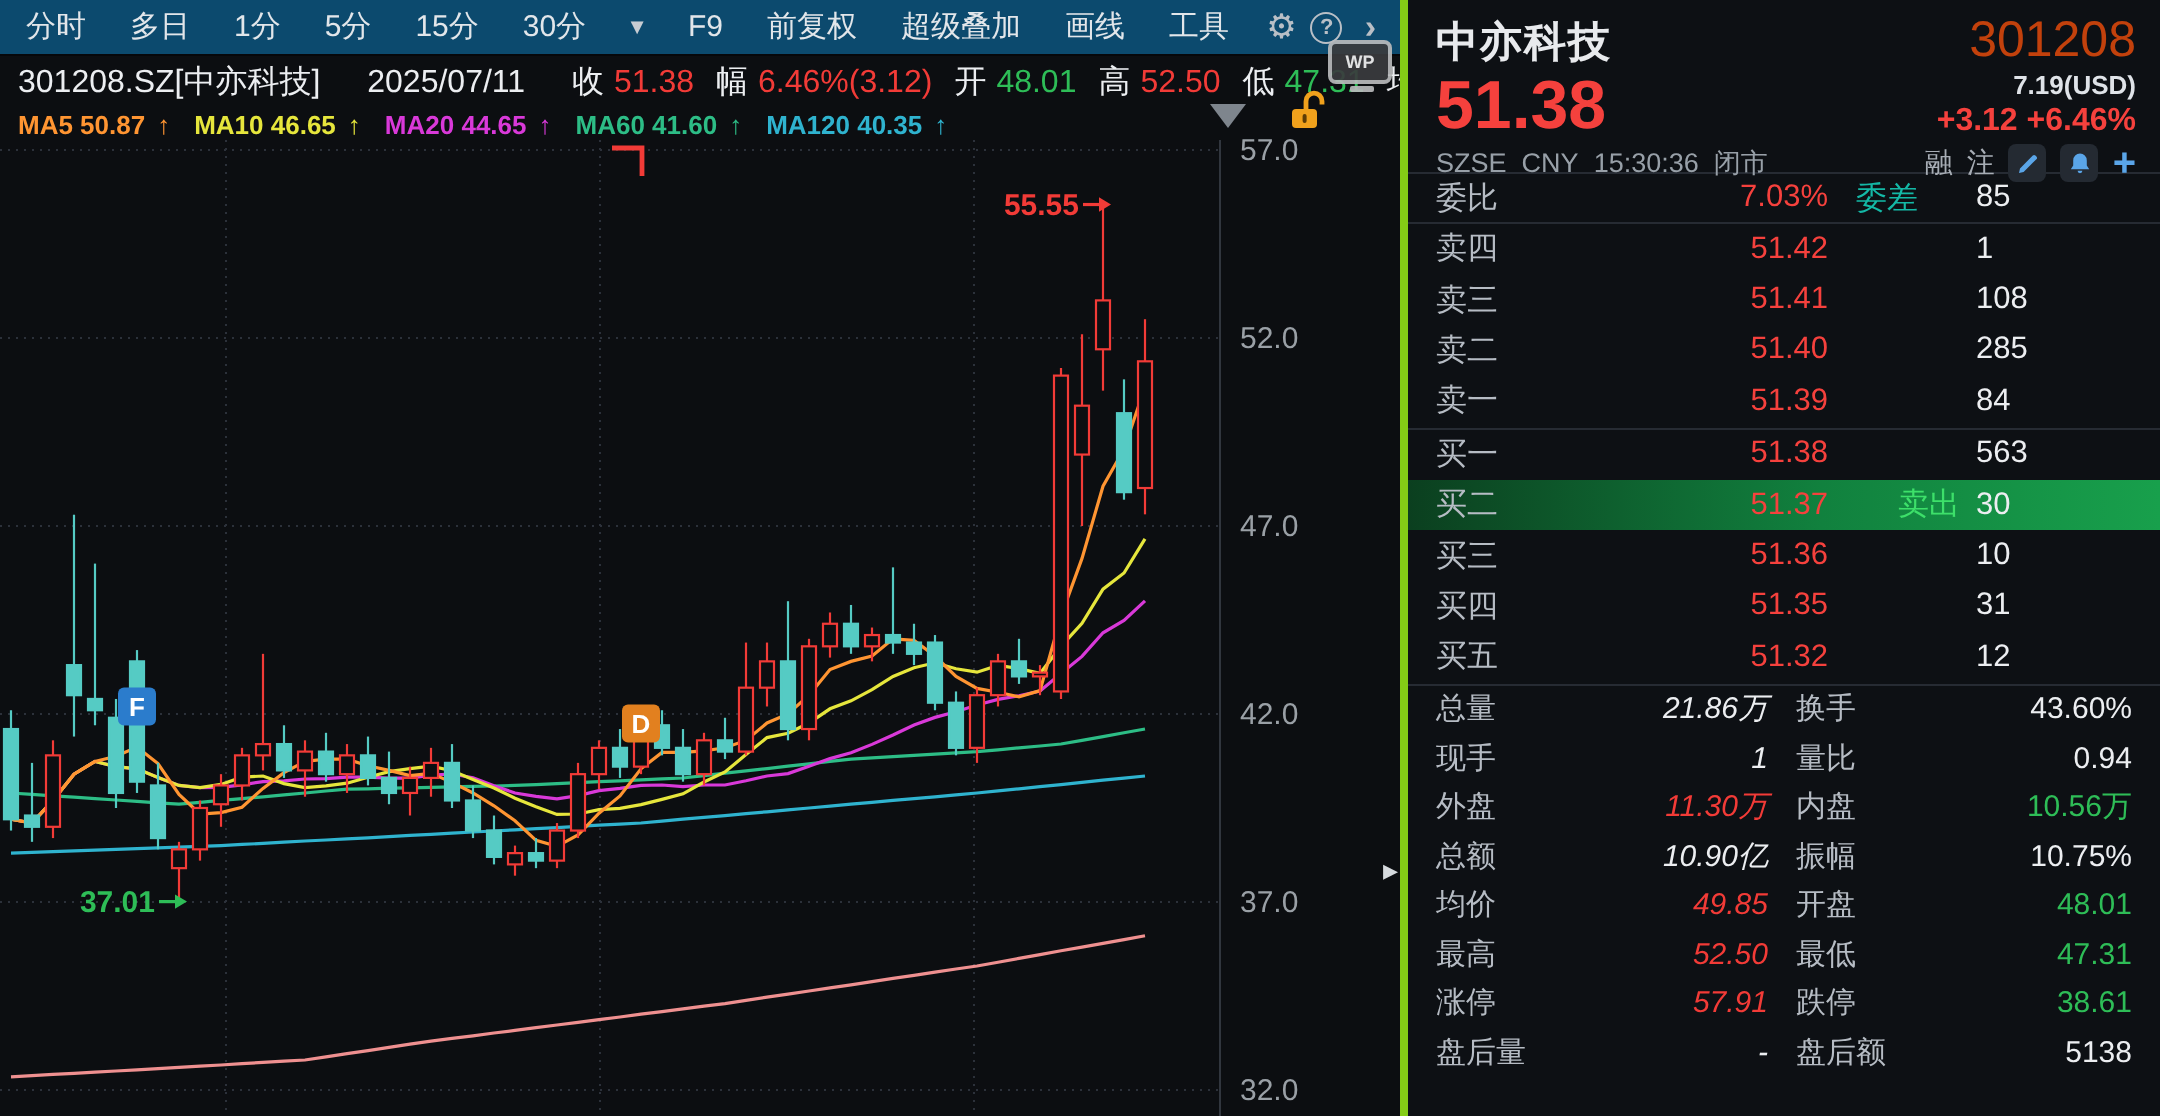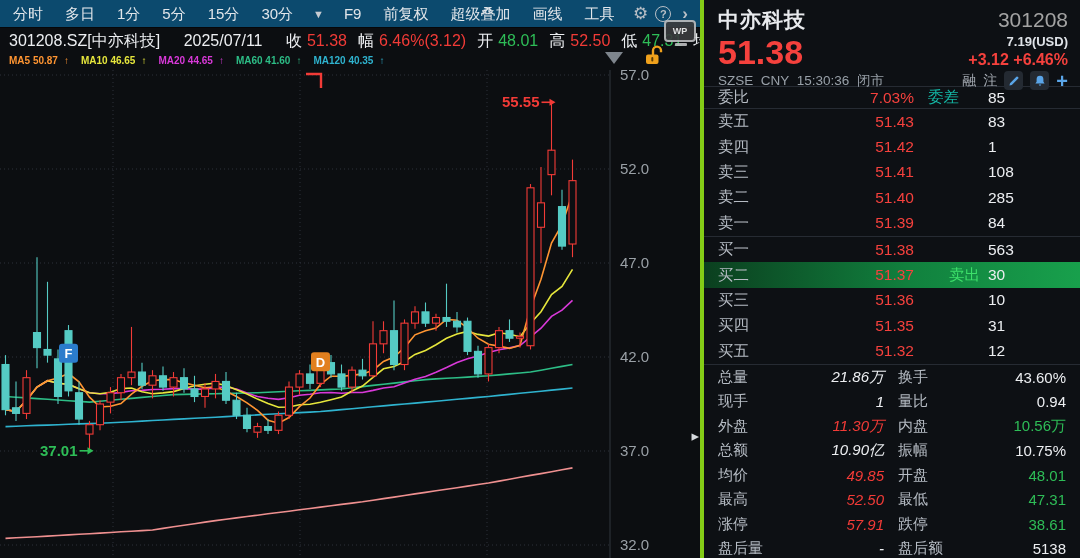--- a/index.html
+++ b/index.html
@@ -34,21 +34,21 @@
 
   .infobar {
     position:absolute; left:9px; top:31px; width:700px; height:22px; z-index:4;
     font-size:16px; white-space:nowrap; color:#eceef1; overflow:hidden;
   }
   .infobar span { margin-right:5px; }
   .ib-gap { display:inline-block; width:9px; }
 
   .mabar {
     position:absolute; left:9px; top:55px; z-index:4;
-    font-size:10px; white-space:nowrap; font-weight:bold;
+    font-size:13px; white-space:nowrap; font-weight:bold;
   }
   .mabar span { margin-right:6px; }
 
   .red   { color:#f23b37; }
   .green { color:#2ebd57; }
   .white { color:#eceef1; }
 
   
   .wp-icon {
     position:absolute; left:664px; top:20px; width:34px; height:30px; z-index:6; opacity:.92;
@@ -66,21 +66,21 @@
   .panel-handle {
     position:absolute; right:1px; top:428px; z-index:6;
     color:#d6dade; font-size:15px; line-height:1;
   }
 
   
   .panel { flex:1; background:#0d1014; border-left:4px solid #84cc16; display:flex; flex-direction:column; overflow:hidden; }
   .p-head { padding:6px 12px 0 14px; height:86px; position:relative; }
   .p-row1 { display:flex; justify-content:space-between; align-items:baseline; }
   .p-name { font-size:21px; font-weight:bold; letter-spacing:1px; }
-  .p-code { font-size:21px; color:#a3a3a3; }
+  .p-code { font-size:25px; color:#c2410c; }
   .p-row2 { display:flex; justify-content:space-between; margin-top:0; }
   .p-price { font-size:34px; font-weight:bold; color:#f5413d; line-height:36px; }
   .p-right { text-align:right; }
   .p-usd { font-size:13px; font-weight:bold; color:#dfe3e8; line-height:16px; }
   .p-chg { font-size:16px; font-weight:bold; color:#f5413d; line-height:20px; }
   .p-row3 { display:flex; justify-content:space-between; align-items:center; margin-top:1px; color:#98a0a8; font-size:13.5px; }
   .p-row3 .tags { display:flex; align-items:center; gap:7px; color:#a7adb5; font-size:14px; }
   .icon-sq { width:19px; height:19px; border-radius:4px; background:#242a32; display:flex; align-items:center; justify-content:center; }
   .plus { color:#5aa5e8; font-size:20px; font-weight:bold; line-height:18px; }
 
@@ -350,26 +350,20 @@
     <div class="wb-row">
       <span class="ob-label">委比</span>
       <span class="ob-price">7.03%</span>
       <span class="ob-tag" style="color:#14b8a6; padding-right:0; text-align:left; padding-left:14px;">委差</span>
       <span class="ob-qty red">85</span>
     </div>
     <div class="sep"></div>
 
     <div id="ask-rows">
         <div class="ob-row">
-          <span class="ob-label">卖五</span>
-          <span class="ob-price">51.43</span>
-          <span class="ob-tag"></span>
-          <span class="ob-qty">83</span>
-        </div>
-        <div class="ob-row">
           <span class="ob-label">卖四</span>
           <span class="ob-price">51.42</span>
           <span class="ob-tag"></span>
           <span class="ob-qty">1</span>
         </div>
         <div class="ob-row">
           <span class="ob-label">卖三</span>
           <span class="ob-price">51.41</span>
           <span class="ob-tag"></span>
           <span class="ob-qty">108</span>

